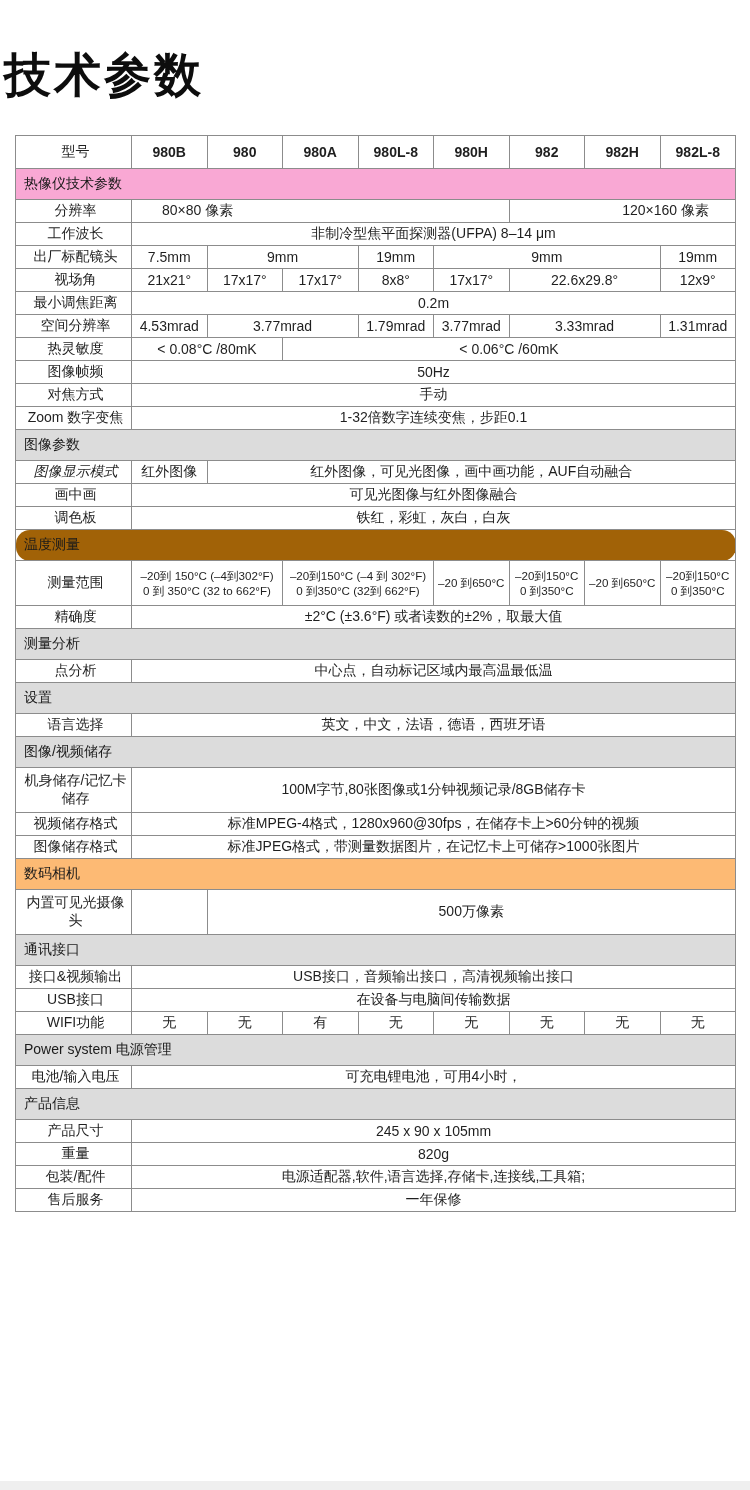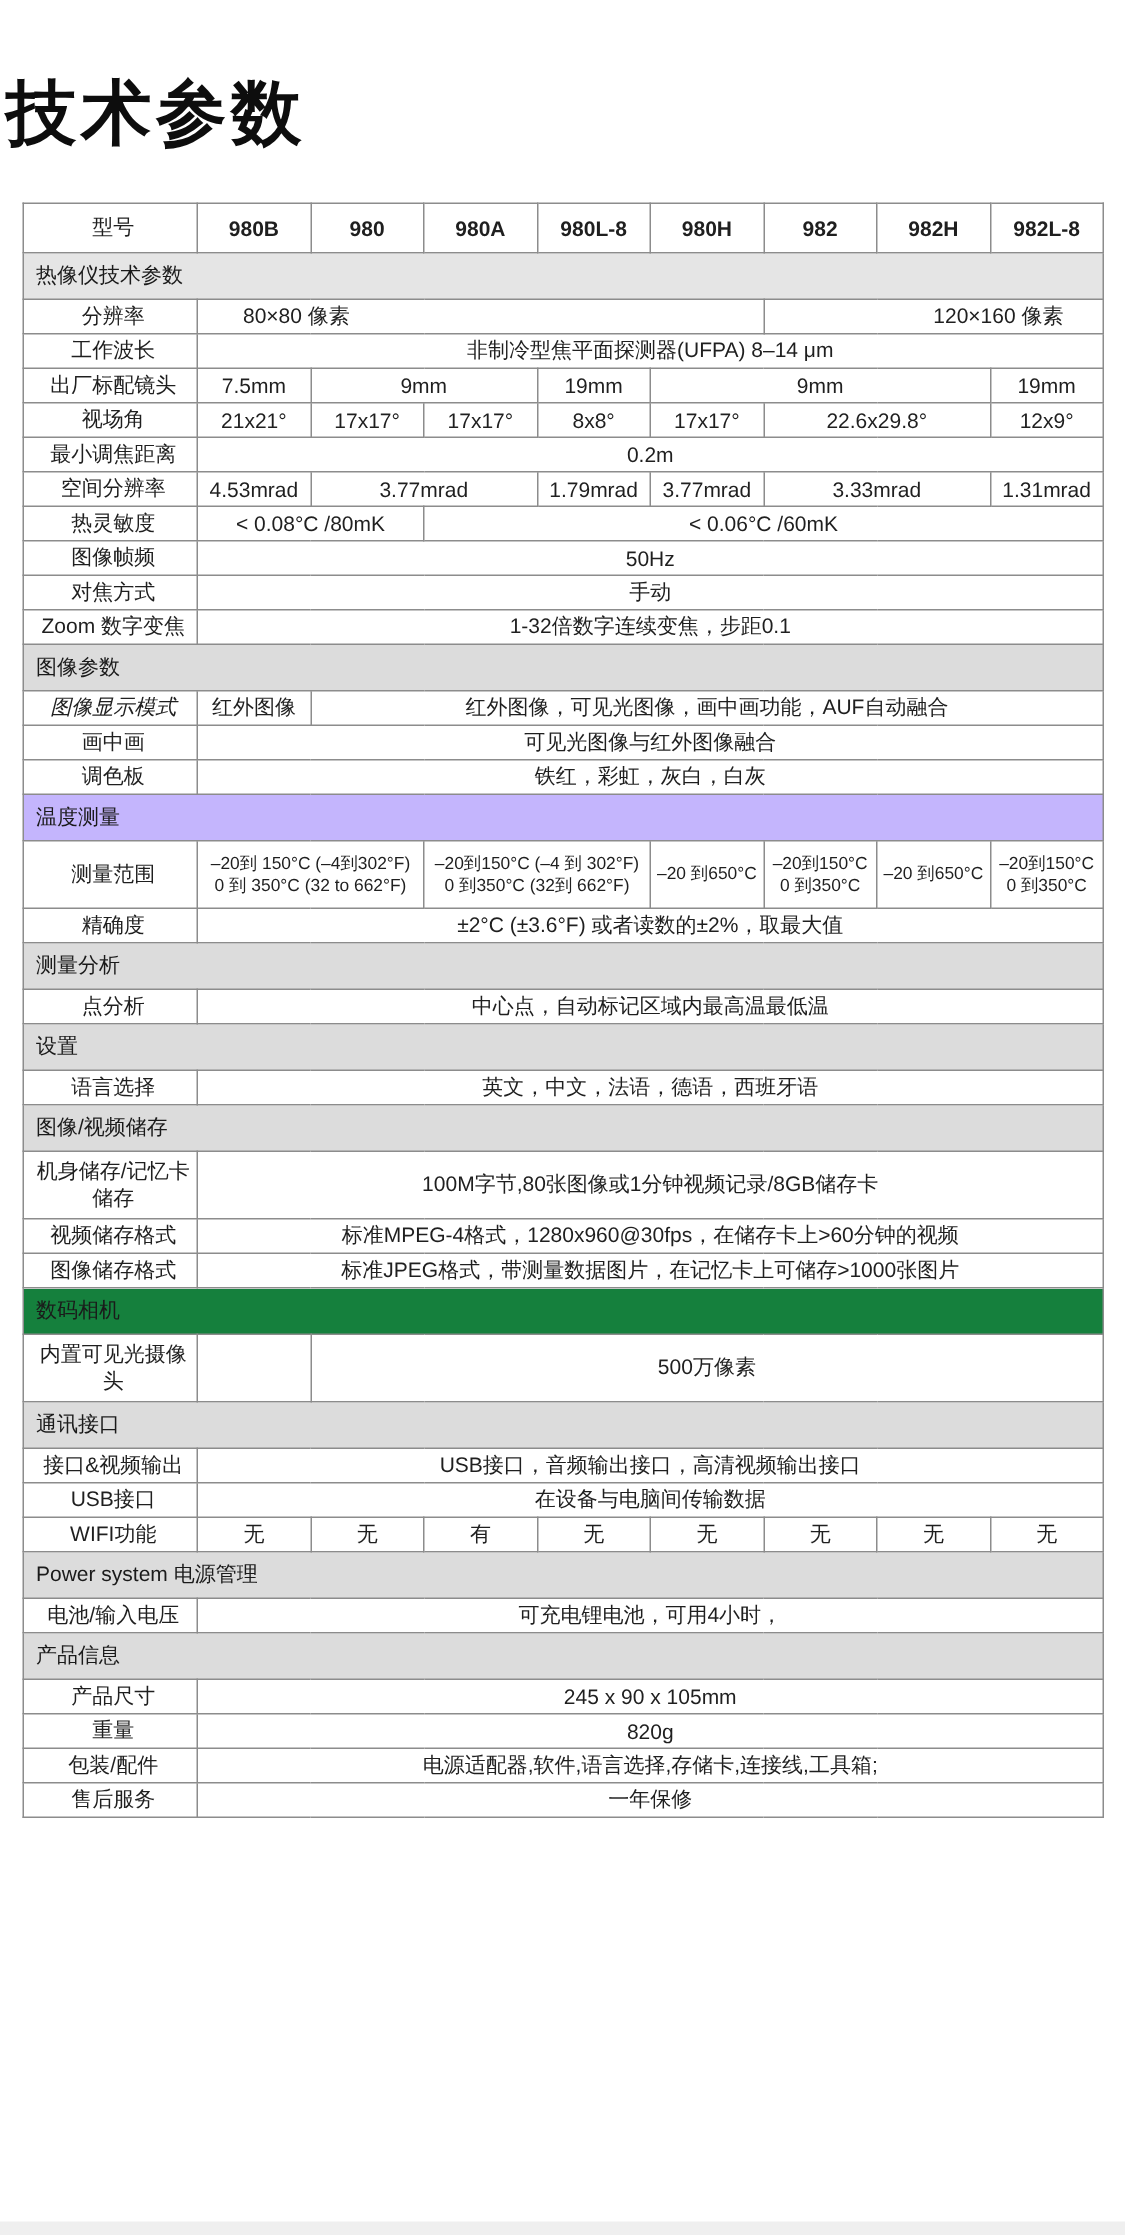--- a/index.html
+++ b/index.html
@@ -103,21 +103,21 @@
           <td class="value-cell model-cell" style="border-color: rgb(140, 140, 140);">980B</td>
           <td class="value-cell model-cell" style="border-color: rgb(140, 140, 140);">980</td>
           <td class="value-cell model-cell" style="border-color: rgb(140, 140, 140);">980A</td>
           <td class="value-cell model-cell" style="border-color: rgb(140, 140, 140);">980L-8</td>
           <td class="value-cell model-cell" style="border-color: rgb(140, 140, 140);">980H</td>
           <td class="value-cell model-cell" style="border-color: rgb(140, 140, 140);">982</td>
           <td class="value-cell model-cell" style="border-color: rgb(140, 140, 140);">982H</td>
           <td class="value-cell model-cell" style="border-color: rgb(140, 140, 140);">982L-8</td>
         </tr>
         <tr class="section">
-          <td colspan="9" class="section-cell" style="background: #e5e5e5; border-color: rgb(140, 140, 140);">热像仪技术参数</td>
+          <td colspan="9" class="section-cell" style="background: #f9a8d4; border-color: rgb(140, 140, 140);">热像仪技术参数</td>
         </tr>
         <tr class="row">
           <td class="label-cell" style="border-color: rgb(140, 140, 140);">分辨率</td>
           <td colspan="5" class="value-cell pad-left" style="border-color: rgb(140, 140, 140);">80×80 像素</td>
           <td colspan="3" class="value-cell pad-right" style="border-color: rgb(140, 140, 140);">120×160 像素</td>
         </tr>
         <tr class="row">
           <td class="label-cell" style="border-color: rgb(140, 140, 140);">工作波长</td>
           <td colspan="8" class="value-cell" style="border-color: rgb(140, 140, 140);">非制冷型焦平面探测器(UFPA)  8–14 μm</td>
         </tr>
@@ -179,21 +179,21 @@
         </tr>
         <tr class="row">
           <td class="label-cell" style="border-color: rgb(140, 140, 140);">画中画</td>
           <td colspan="8" class="value-cell" style="border-color: rgb(140, 140, 140);">可见光图像与红外图像融合</td>
         </tr>
         <tr class="row">
           <td class="label-cell" style="border-color: rgb(140, 140, 140);">调色板</td>
           <td colspan="8" class="value-cell" style="border-color: rgb(140, 140, 140);">铁红，彩虹，灰白，白灰</td>
         </tr>
         <tr class="section">
-          <td colspan="9" class="section-cell" style="background: #c4b5fd; border-color: rgb(140, 140, 140);">温度测量</td>
+          <td colspan="9" class="section-cell" style="background: #a16207; border-color: rgb(140, 140, 140); border-radius: 14px;">温度测量</td>
         </tr>
         <tr class="row small tall">
           <td class="label-cell" style="border-color: rgb(140, 140, 140);">测量范围</td>
           <td colspan="2" class="value-cell" style="border-color: rgb(140, 140, 140);">–20到 150°C (–4到302°F)
 0 到 350°C (32 to 662°F)</td>
           <td colspan="2" class="value-cell" style="border-color: rgb(140, 140, 140);">–20到150°C (–4 到 302°F)
 0 到350°C (32到 662°F)</td>
           <td class="value-cell" style="border-color: rgb(140, 140, 140);">–20 到650°C</td>
           <td class="value-cell" style="border-color: rgb(140, 140, 140);">–20到150°C
 0 到350°C</td>
@@ -228,21 +228,21 @@
         </tr>
         <tr class="row">
           <td class="label-cell" style="border-color: rgb(140, 140, 140);">视频储存格式</td>
           <td colspan="8" class="value-cell" style="border-color: rgb(140, 140, 140);">标准MPEG-4格式，1280x960@30fps，在储存卡上&gt;60分钟的视频</td>
         </tr>
         <tr class="row">
           <td class="label-cell" style="border-color: rgb(140, 140, 140);">图像储存格式</td>
           <td colspan="8" class="value-cell" style="border-color: rgb(140, 140, 140);">标准JPEG格式，带测量数据图片，在记忆卡上可储存&gt;1000张图片</td>
         </tr>
         <tr class="section">
-          <td colspan="9" class="section-cell" style="background: #15803d; border-color: rgb(140, 140, 140);">数码相机</td>
+          <td colspan="9" class="section-cell" style="background: #fdba74; border-color: rgb(140, 140, 140);">数码相机</td>
         </tr>
         <tr class="row tall">
           <td class="label-cell" style="border-color: rgb(140, 140, 140);">内置可见光摄像头</td>
           <td class="value-cell" style="border-color: rgb(140, 140, 140);"></td>
           <td colspan="7" class="value-cell" style="border-color: rgb(140, 140, 140);">500万像素</td>
         </tr>
         <tr class="section">
           <td colspan="9" class="section-cell" style="background: rgb(220, 220, 220); border-color: rgb(140, 140, 140);">通讯接口</td>
         </tr>
         <tr class="row">

